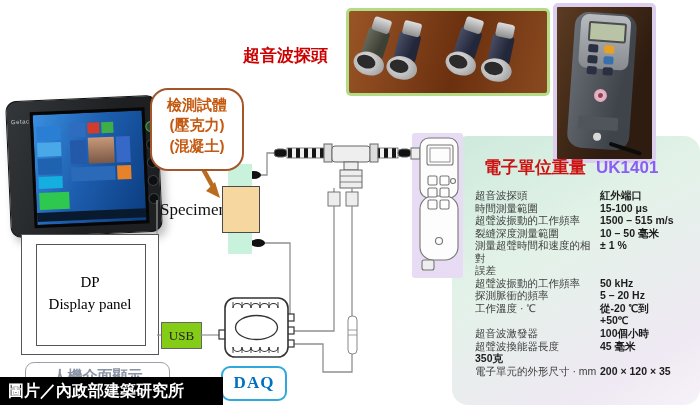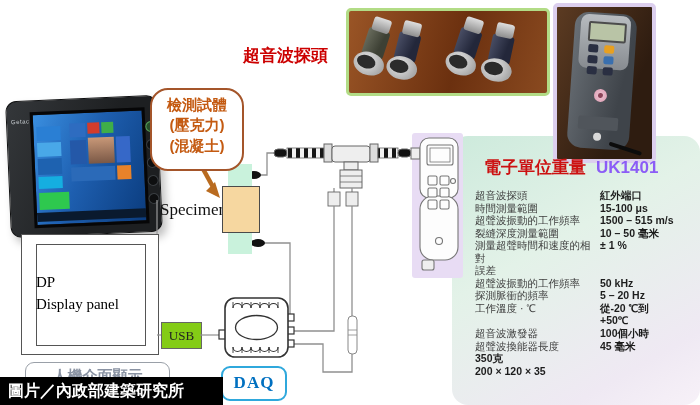--- a/index.html
+++ b/index.html
@@ -53,21 +53,21 @@
   #specimen-bubble{left:150px;top:88px;width:90px;height:74px;background:#fff;border:2px solid #a4552a;
     border-radius:18px;text-align:center;color:#c45a11;font-weight:bold;font-size:15px;line-height:1.35;padding-top:5px;z-index:4;}
   #specimen-en{left:160px;top:200px;font-family:"Liberation Serif",serif;font-size:17px;color:#111;}
   #specimen-block{left:222px;top:186px;width:36px;height:45px;background:#f6d7a0;border:1px solid #4a4a4a;z-index:3;}
   .pad{width:24px;background:#c9f2dc;z-index:2;}
   #pad-top{left:228px;top:164px;height:22px;}
   #pad-bottom{left:228px;top:231px;height:23px;}
 
   #dp-box-outer{left:21px;top:234px;width:136px;height:119px;border:1.5px solid #555;background:#fff;}
   #dp-box-inner{left:36px;top:244px;width:108px;height:100px;border:1px solid #555;}
-  #dp-text{left:36px;top:272px;width:108px;text-align:left;font-family:"Liberation Serif",serif;
+  #dp-text{left:36px;top:272px;width:108px;text-align:center;font-family:"Liberation Serif",serif;
     font-size:15px;color:#000;line-height:1.45;}
   #hmi-box{left:25px;top:362px;width:143px;height:43px;border:1.5px solid #9aa0a8;border-radius:9px;
     text-align:center;color:#8a93a3;font-weight:bold;font-size:15px;padding-top:4px;background:#fff;}
   #credit-banner{left:0;top:377px;width:215px;height:28px;background:#000;color:#fff;z-index:6;
     font-weight:bold;font-size:16px;line-height:28px;padding-left:8px;}
   #usb-box{left:161px;top:322px;width:39px;height:25px;border:1.2px solid #666;background:#84cc16;
     text-align:center;font-family:"Liberation Serif",serif;font-size:13px;line-height:25px;color:#222;}
   #daq-box{left:221px;top:366px;width:62px;height:31px;border:2px solid #2fa8dc;border-radius:9px;background:#fff;
     text-align:center;color:#0070c0;font-weight:bold;font-family:"Liberation Serif",serif;font-size:17px;line-height:30px;letter-spacing:1px;}
   #uk-drawing-bg{left:412px;top:133px;width:51px;height:145px;background:#e8dcf4;border-radius:3px;z-index:1;}
@@ -338,17 +338,18 @@
         <span class="sval">100個小時</span>
       </div>
       <div class="srow">
         <span class="slabel">超聲波換能器長度</span>
         <span class="sval">45 毫米</span>
       </div>
       <div class="srow">
         <span class="sval">350克</span>
       </div>
       <div class="srow">
+        <span class="slabel">電子單元的外形尺寸 · mm</span>
         <span class="sval">200 × 120 × 35</span>
       </div>
     </div>
 
 </div>
 
 </body></html>

